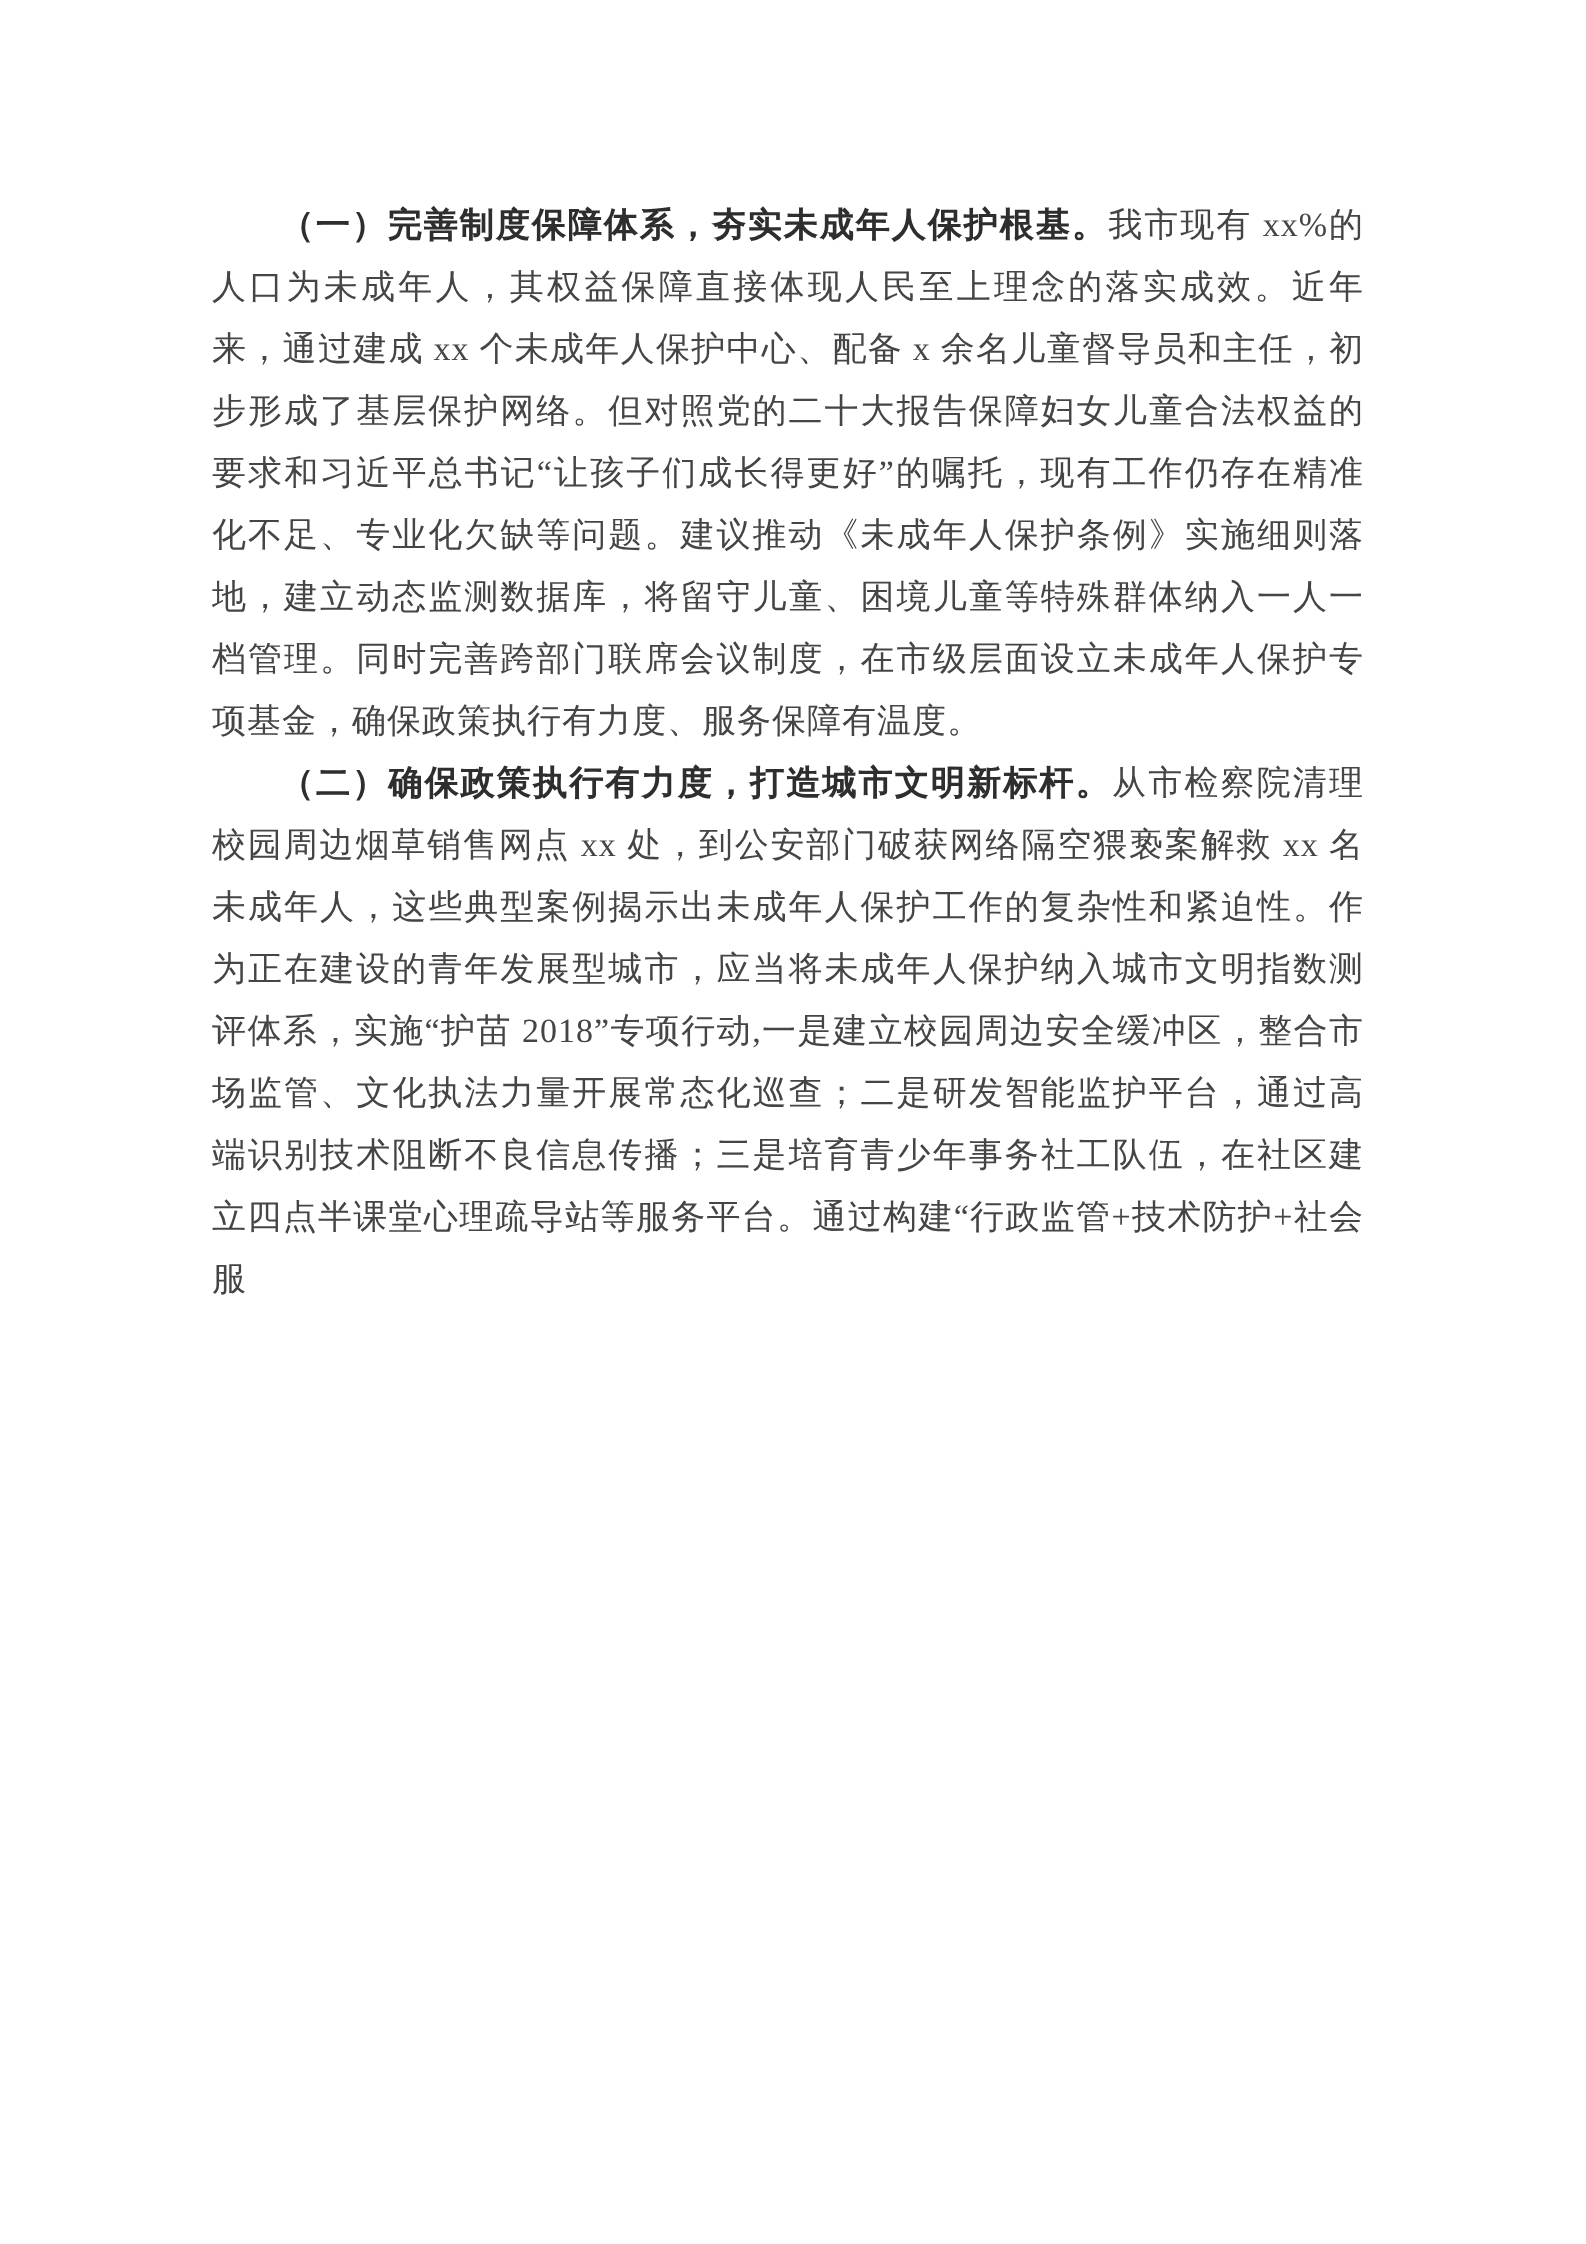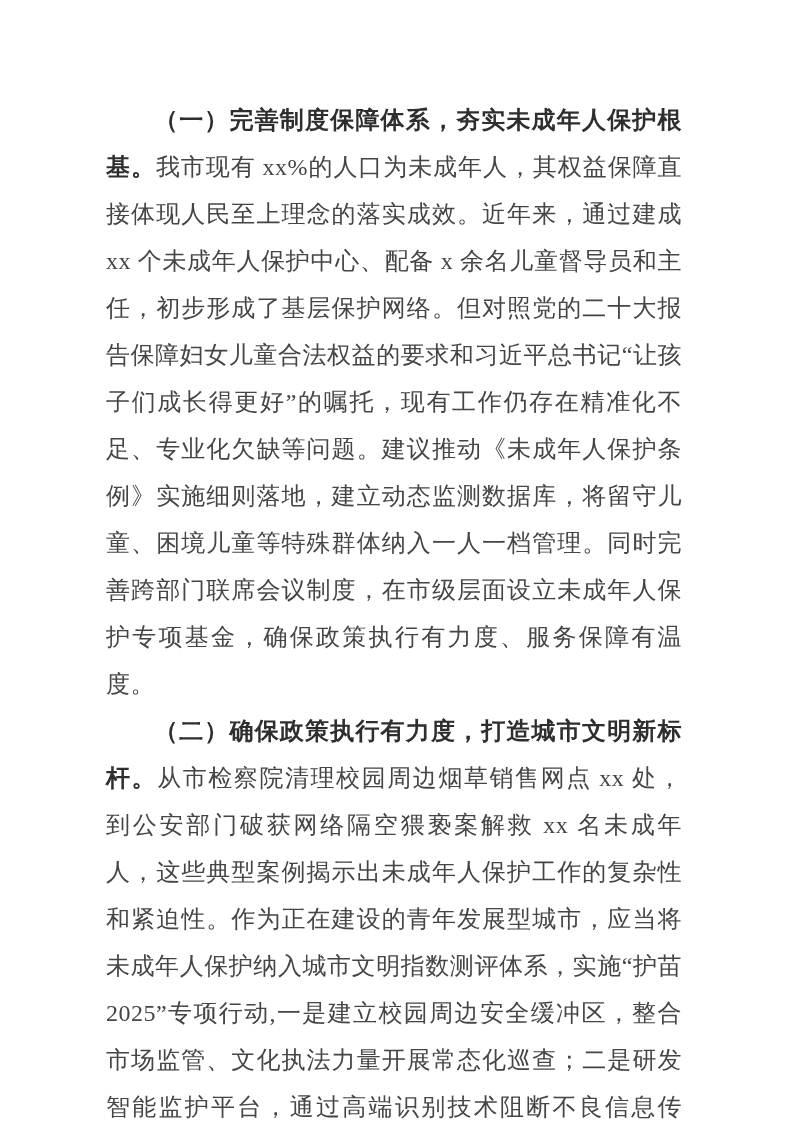--- a/index.html
+++ b/index.html
@@ -13,33 +13,33 @@
     height: 1122px;
     margin: 0 auto;
     background: #ffffff;
     overflow: hidden;
     box-sizing: border-box;
     padding: 97px 111px 0 106px;
     font-family: "Liberation Serif", "DejaVu Serif", serif;
   }
   .para {
     margin: 0;
-    font-size: 24px;
-    line-height: 47px;
+    font-size: 17px;
+    line-height: 31px;
     color: #454545;
     text-align: justify;
     text-justify: inter-character;
     text-indent: 2em;
     letter-spacing: 0.5px;
     word-break: break-all;
   }
   .para .lead {
     font-weight: bold;
     color: #2e2e2e;
   }
 </style>
 </head>
 <body>
 
 <div class="doc-page">
   <p class="para"><strong class="lead">（一）完善制度保障体系，夯实未成年人保护根基。</strong><span>我市现有 xx%的人口为未成年人，其权益保障直接体现人民至上理念的落实成效。近年来，通过建成 xx 个未成年人保护中心、配备 x 余名儿童督导员和主任，初步形成了基层保护网络。但对照党的二十大报告保障妇女儿童合法权益的要求和习近平总书记“让孩子们成长得更好”的嘱托，现有工作仍存在精准化不足、专业化欠缺等问题。建议推动《未成年人保护条例》实施细则落地，建立动态监测数据库，将留守儿童、困境儿童等特殊群体纳入一人一档管理。同时完善跨部门联席会议制度，在市级层面设立未成年人保护专项基金，确保政策执行有力度、服务保障有温度。</span></p>
-  <p class="para"><strong class="lead">（二）确保政策执行有力度，打造城市文明新标杆。</strong><span>从市检察院清理校园周边烟草销售网点 xx 处，到公安部门破获网络隔空猥亵案解救 xx 名未成年人，这些典型案例揭示出未成年人保护工作的复杂性和紧迫性。作为正在建设的青年发展型城市，应当将未成年人保护纳入城市文明指数测评体系，实施“护苗 2025”专项行动,一是建立校园周边安全缓冲区，整合市场监管、文化执法力量开展常态化巡查；二是研发智能监护平台，通过高端识别技术阻断不良信息传播；三是培育青少年事务社工队伍，在社区建立四点半课堂心理疏导站等服务平台。通过构建“行政监管+技术防护+社会服</span></p>
+  <p class="para"><strong class="lead">（二）确保政策执行有力度，打造城市文明新标杆。</strong><span>从市检察院清理校园周边烟草销售网点 xx 处，到公安部门破获网络隔空猥亵案解救 xx 名未成年人，这些典型案例揭示出未成年人保护工作的复杂性和紧迫性。作为正在建设的青年发展型城市，应当将未成年人保护纳入城市文明指数测评体系，实施“护苗 2018”专项行动,一是建立校园周边安全缓冲区，整合市场监管、文化执法力量开展常态化巡查；二是研发智能监护平台，通过高端识别技术阻断不良信息传播；三是培育青少年事务社工队伍，在社区建立四点半课堂心理疏导站等服务平台。通过构建“行政监管+技术防护+社会服</span></p>
 </div>
 
 </body></html>

